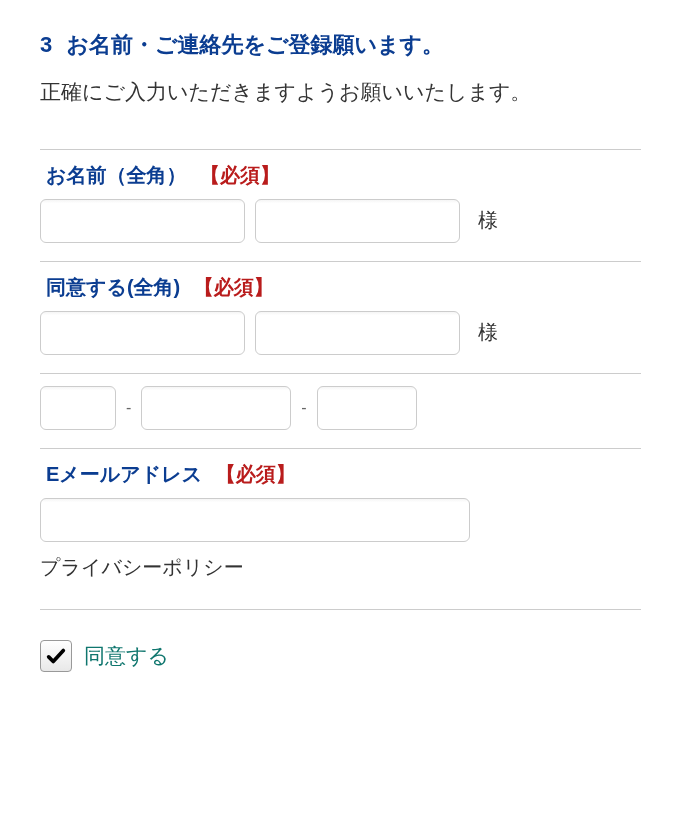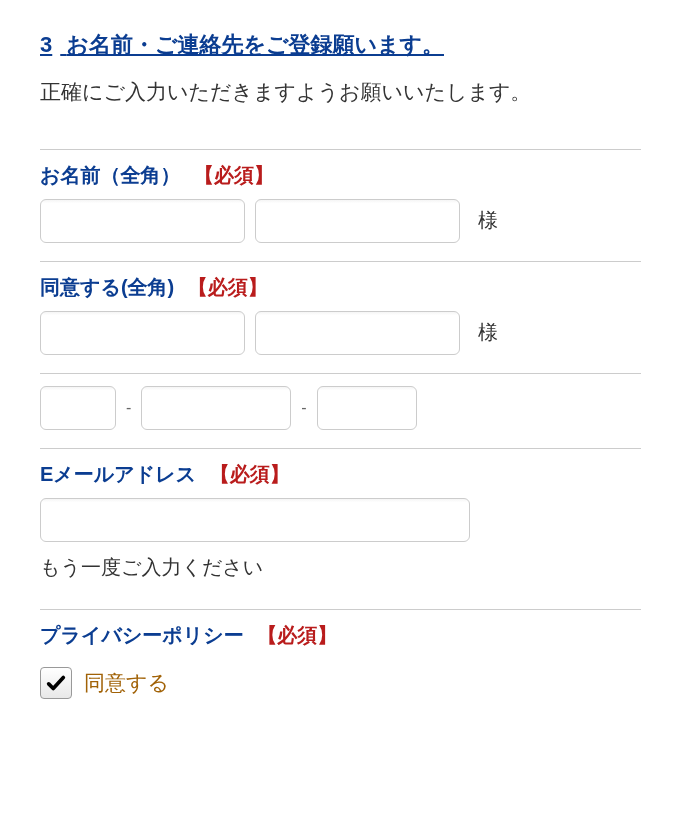--- a/index.html
+++ b/index.html
@@ -12,21 +12,20 @@
       background: #ffffff;
       width: 681px;
       padding: 30px 40px;
       color: #333333;
     }
     .heading {
       color: #0b3d91;
       font-weight: bold;
       font-size: 22px;
       margin-bottom: 15px;
-      text-decoration: underline;
     }
     .heading .number {
       color: #0b3d91;
       margin-right: 8px;
     }
     .subtext {
       color: #333333;
       font-size: 21px;
       line-height: 1.6;
       margin-bottom: 40px;
@@ -35,20 +34,21 @@
       border-top: 1px solid #cccccc;
       padding: 12px 0 18px 0;
     }
     .section-label {
       margin-bottom: 10px;
       font-size: 20px;
       font-weight: bold;
     }
     .label-text {
       color: #0b3d91;
+      margin-left: 6px;
     }
     .required {
       color: #b91c1c;
       margin-left: 8px;
     }
     .input-row {
       display: flex;
       align-items: center;
       gap: 10px;
     }
@@ -104,21 +104,21 @@
       display: flex;
       align-items: center;
       justify-content: center;
       cursor: pointer;
     }
     .checkbox-box svg {
       width: 22px;
       height: 22px;
     }
     .checkbox-label {
-      color: #a16207;
+      color: #0f766e;
       font-size: 21px;
     }
   </style>
 </head>
 <body>
 
 <div class="heading">
   <span class="number">3</span>
   <span>お名前・ご連絡先をご登録願います。</span>
 </div>
@@ -160,28 +160,24 @@
 </div>
 
 <div class="section">
   <div class="section-label">
     <span class="label-text">Eメールアドレス</span>
     <span class="required">【必須】</span>
   </div>
   <div class="input-row">
     <input type="text" class="email-input" style="">
   </div>
-  <div class="email-hint">もう一度ご入力ください</div>
+  <div class="email-hint">プライバシーポリシー</div>
 </div>
 
 <div class="section">
-  <div class="section-label">
-    <span class="label-text">プライバシーポリシー</span>
-    <span class="required">【必須】</span>
-  </div>
   <div class="checkbox-row">
     <div class="checkbox-box">
       <svg viewBox="0 0 24 24" fill="none" stroke="#000000" stroke-width="4" stroke-linecap="round" stroke-linejoin="round">
         <polyline points="4 13 9 18 20 6"></polyline>
       </svg>
     </div>
     <span class="checkbox-label">同意する</span>
   </div>
 </div>
 

